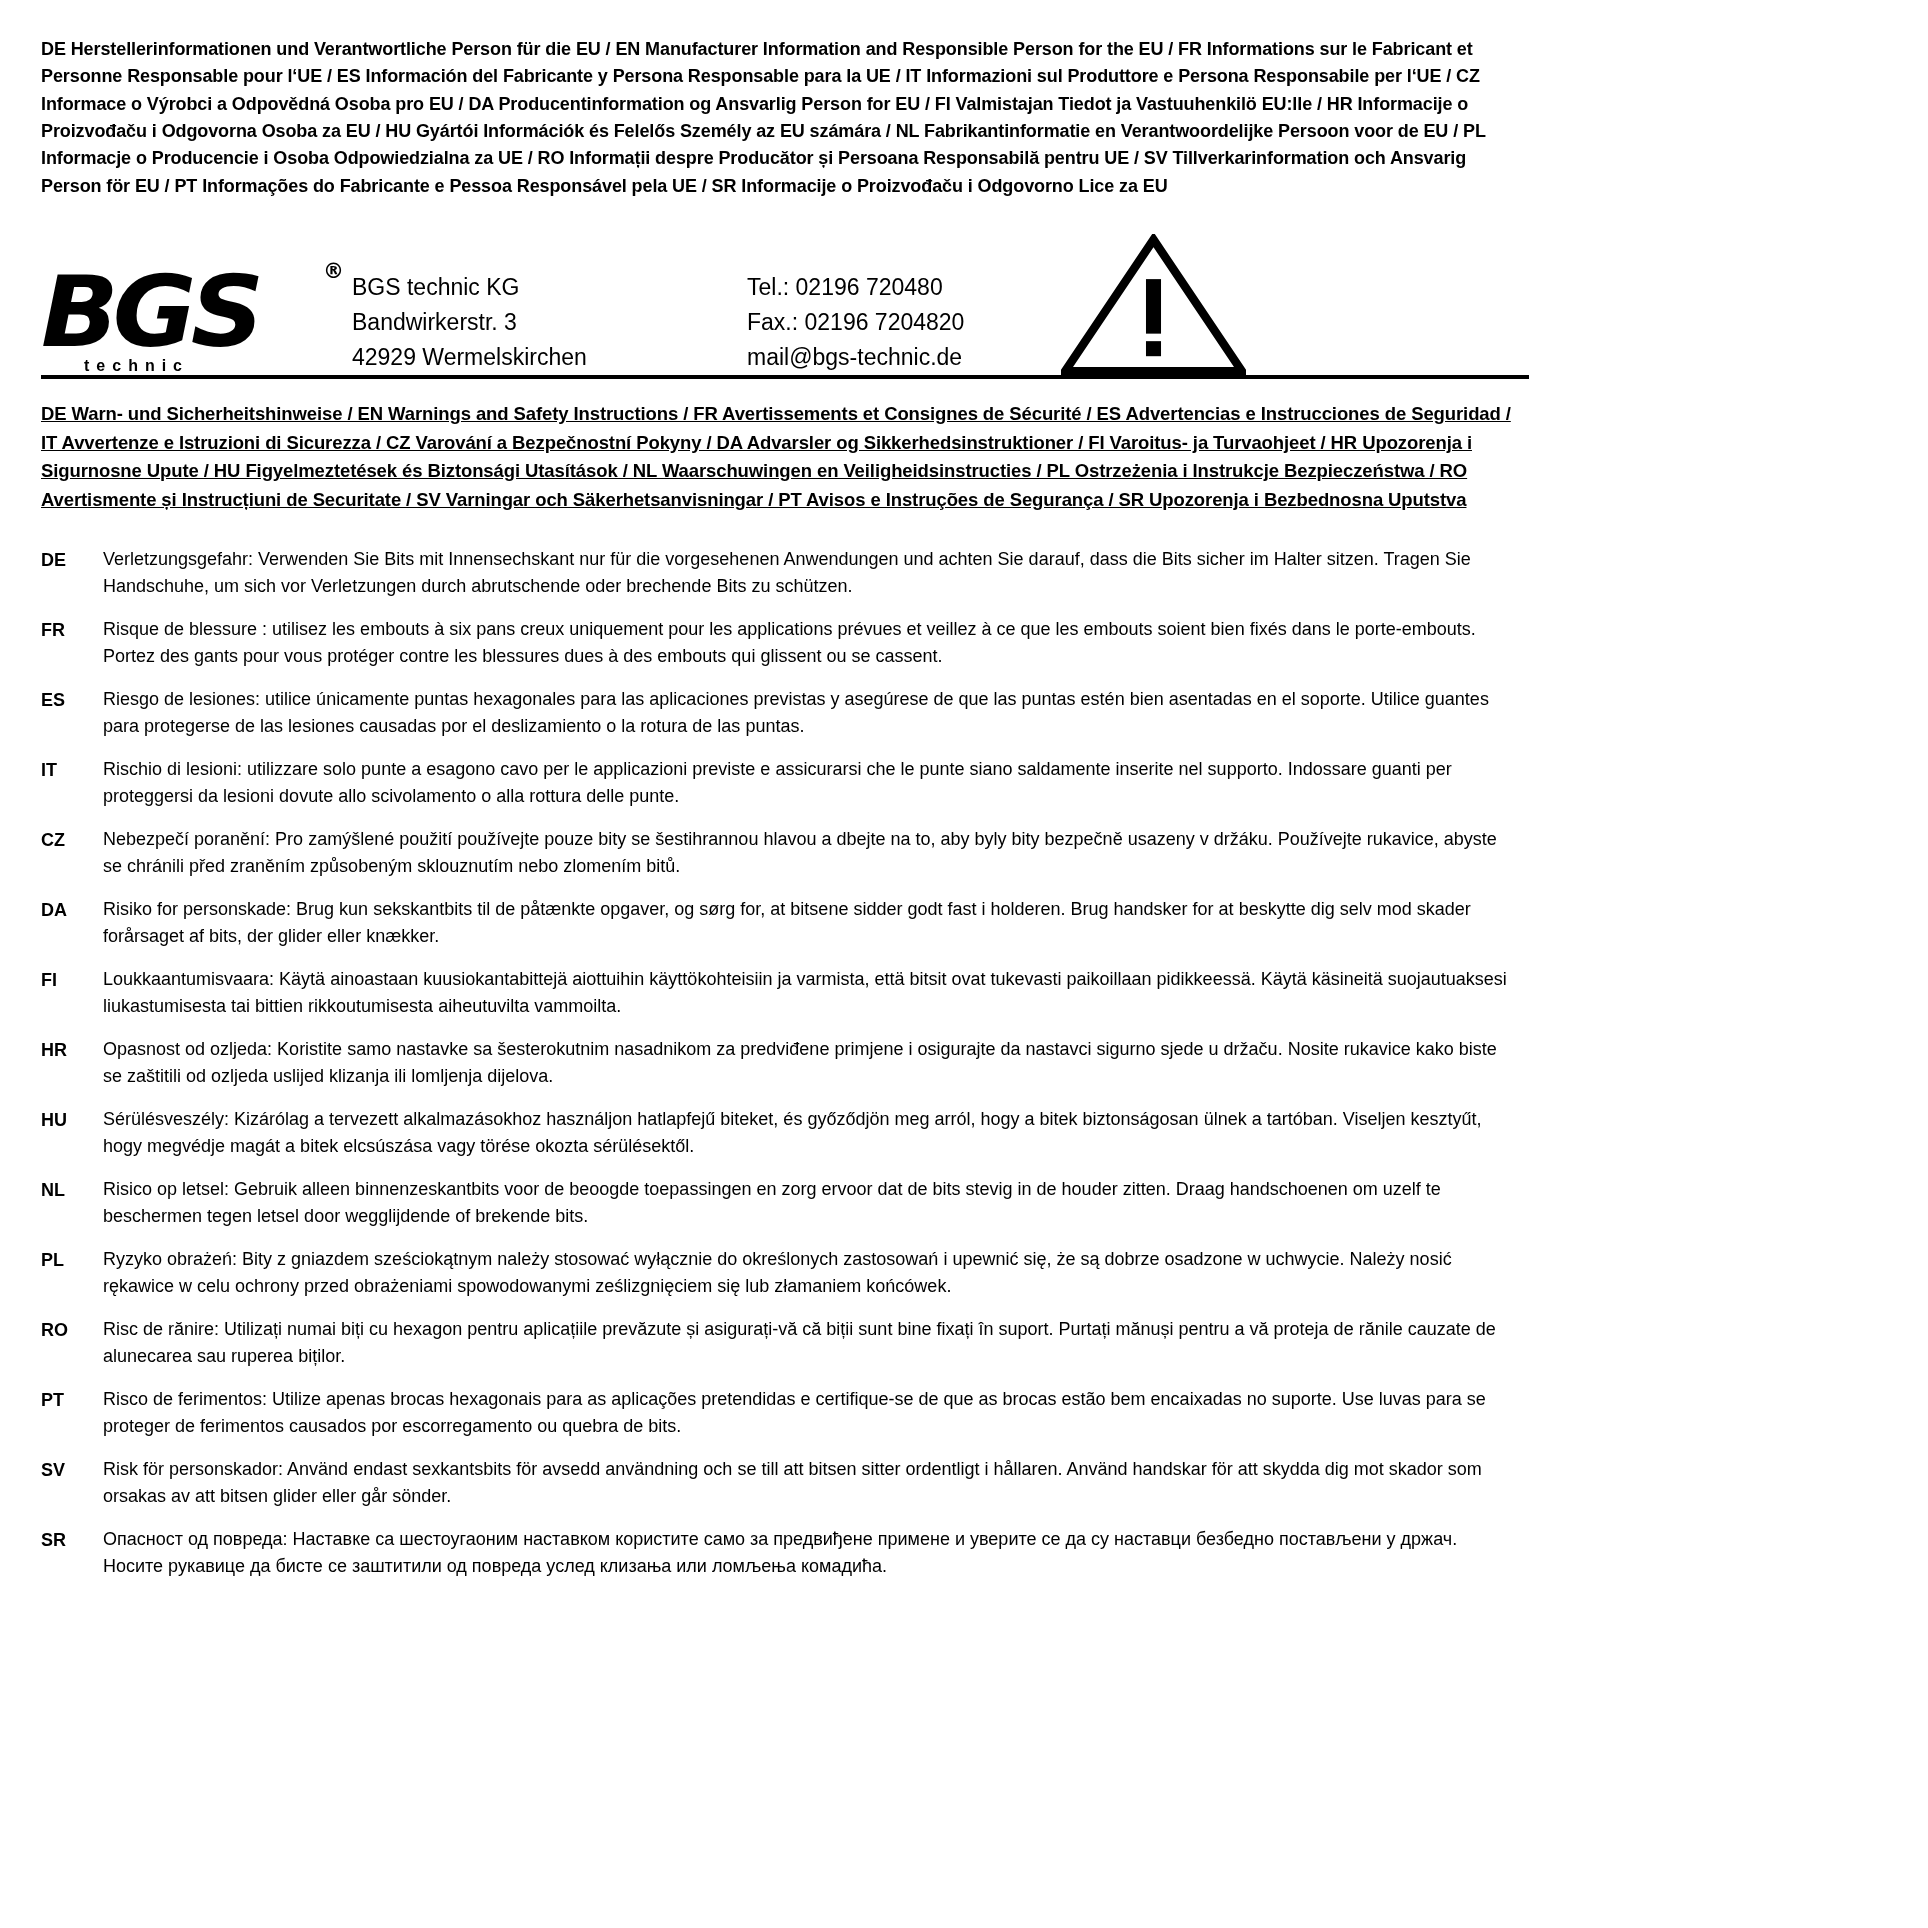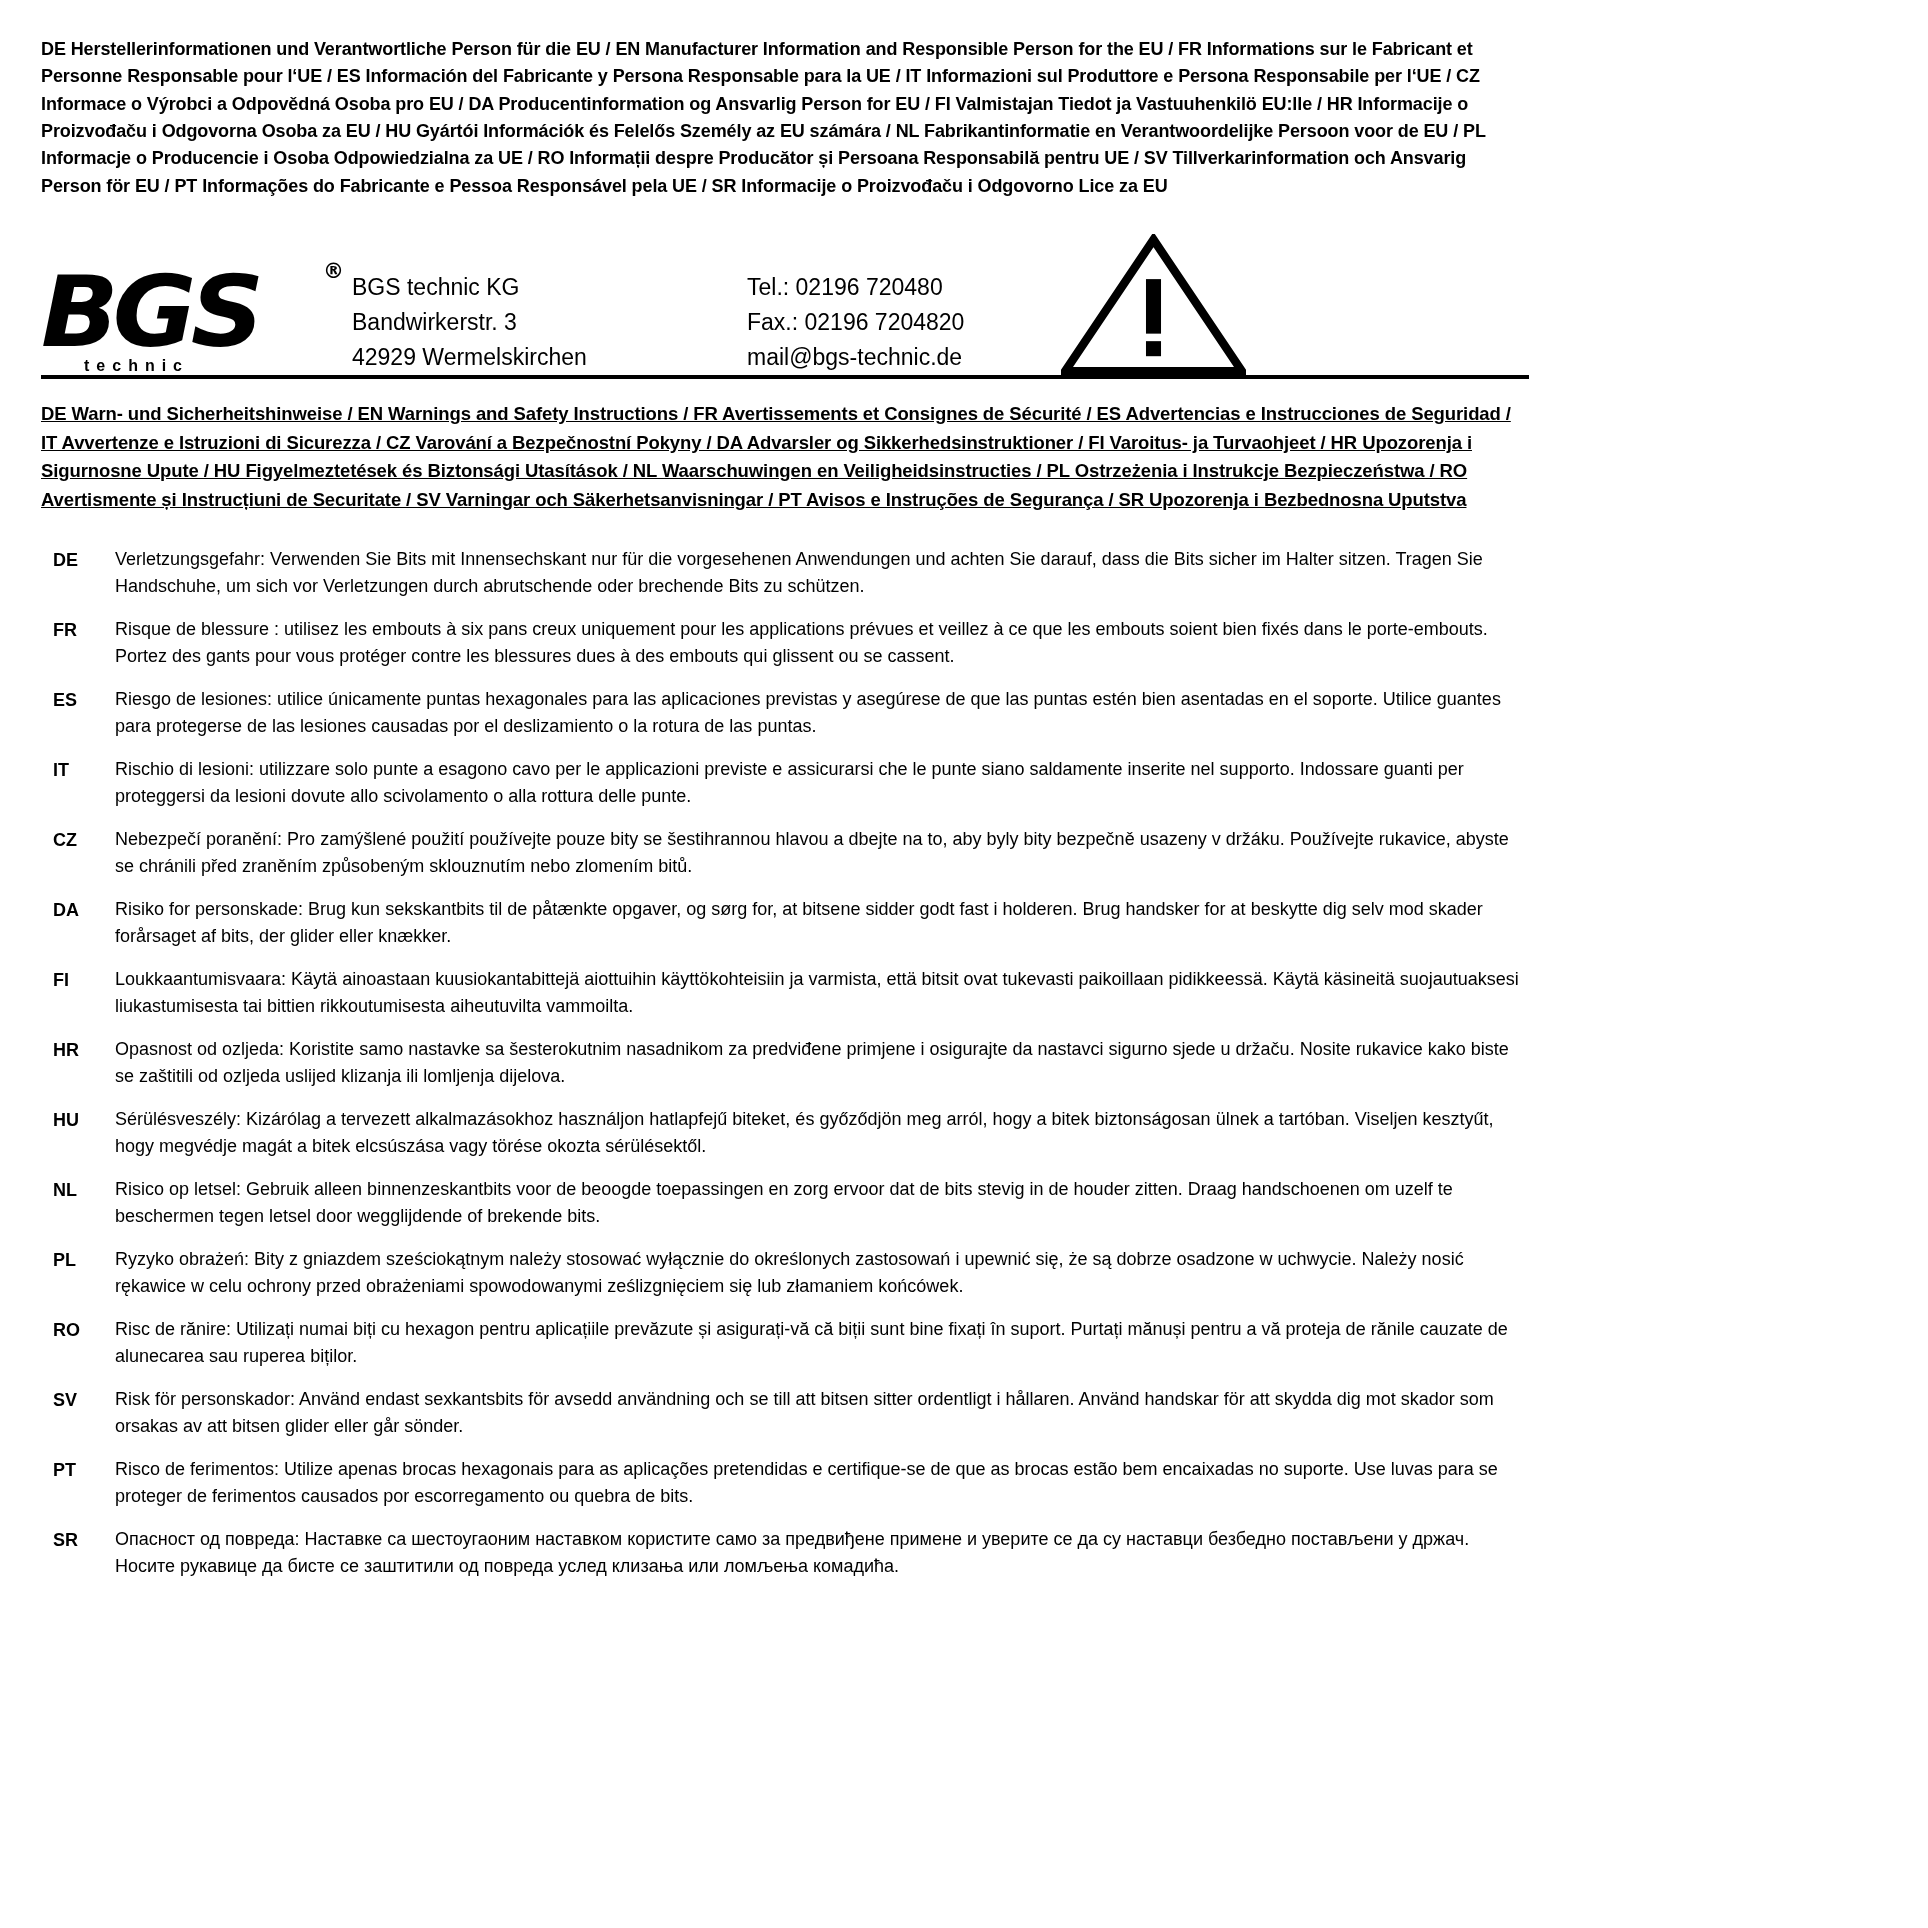--- a/index.html
+++ b/index.html
@@ -118,21 +118,20 @@
   }
 
   
   .lang-list {
     margin-top: 32px;
   }
   .lang-row {
     display: flex;
     align-items: flex-start;
     margin-bottom: 16px;
-    margin-left: 12px;
   }
   .lang-code {
     flex: 0 0 62px;
     font-size: 18px;
     font-weight: bold;
     line-height: 1.5;
     padding-top: 0.9px;
   }
   .lang-text {
     flex: 1 1 auto;
@@ -237,29 +236,29 @@
       <div class="lang-code">PL</div>
       <div class="lang-text">Ryzyko obrażeń: Bity z gniazdem sześciokątnym należy stosować wyłącznie do określonych zastosowań i upewnić się, że są dobrze osadzone w uchwycie. Należy nosić rękawice w celu ochrony przed obrażeniami spowodowanymi ześlizgnięciem się lub złamaniem końcówek.</div>
     </div>
 
     <div class="lang-row">
       <div class="lang-code">RO</div>
       <div class="lang-text">Risc de rănire: Utilizați numai biți cu hexagon pentru aplicațiile prevăzute și asigurați-vă că biții sunt bine fixați în suport. Purtați mănuși pentru a vă proteja de rănile cauzate de alunecarea sau ruperea biților.</div>
     </div>
 
     <div class="lang-row">
+      <div class="lang-code">PT</div>
+      <div class="lang-text">Risco de ferimentos: Utilize apenas brocas hexagonais para as aplicações pretendidas e certifique-se de que as brocas estão bem encaixadas no suporte. Use luvas para se proteger de ferimentos causados por escorregamento ou quebra de bits.</div>
+    </div>
+
+    <div class="lang-row">
       <div class="lang-code">SV</div>
       <div class="lang-text">Risk för personskador: Använd endast sexkantsbits för avsedd användning och se till att bitsen sitter ordentligt i hållaren. Använd handskar för att skydda dig mot skador som orsakas av att bitsen glider eller går sönder.</div>
     </div>
 
     <div class="lang-row">
-      <div class="lang-code">PT</div>
-      <div class="lang-text">Risco de ferimentos: Utilize apenas brocas hexagonais para as aplicações pretendidas e certifique-se de que as brocas estão bem encaixadas no suporte. Use luvas para se proteger de ferimentos causados por escorregamento ou quebra de bits.</div>
-    </div>
-
-    <div class="lang-row">
       <div class="lang-code">SR</div>
       <div class="lang-text">Опасност од повреда: Наставке са шестоугаоним наставком користите само за предвиђене примене и уверите се да су наставци безбедно постављени у држач. Носите рукавице да бисте се заштитили од повреда услед клизања или ломљења комадића.</div>
     </div>
 
   </div>
 </div>
 
 
 </body></html>

